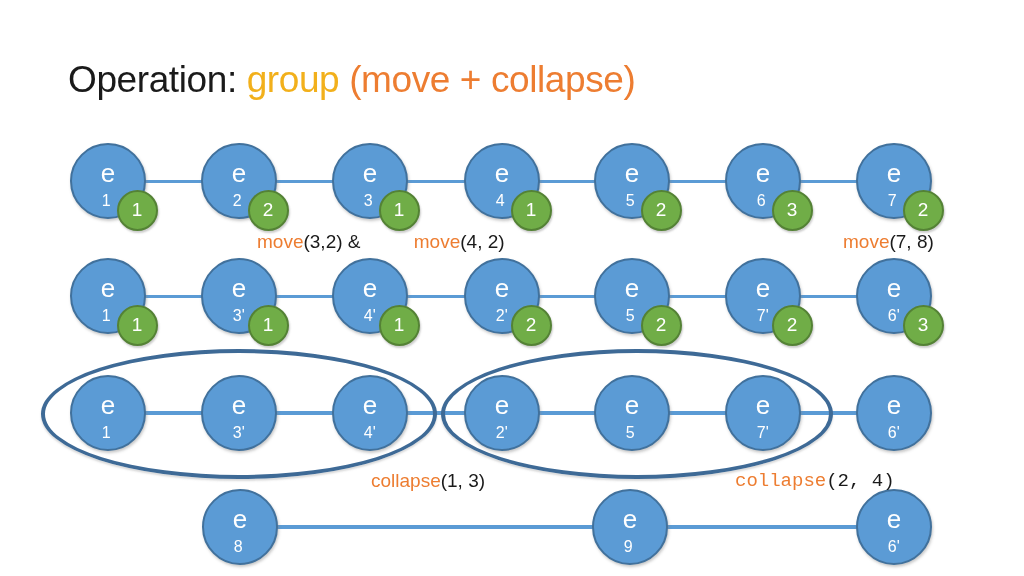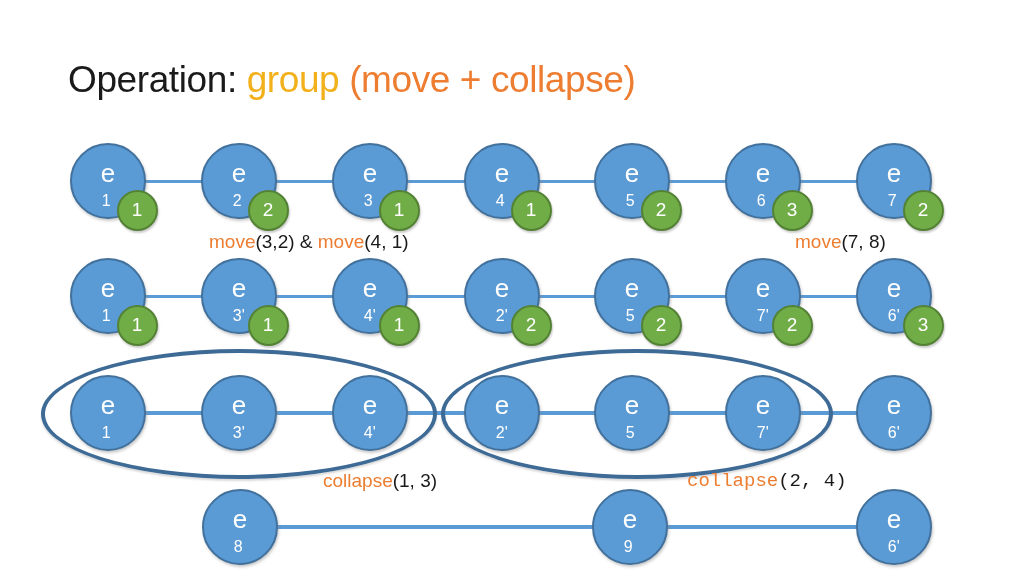--- a/index.html
+++ b/index.html
@@ -29,21 +29,21 @@
   .connector{position:absolute;background:#5B9BD5;z-index:1;}
   .ellipse{
     position:absolute;border-radius:50%;box-sizing:border-box;
     border:4px solid #3E6A96;background:transparent;z-index:2;
     box-shadow:0 2px 2px rgba(150,150,150,0.35);
   }
   .annotation{
     position:absolute;font-size:19px;line-height:1.1;color:#1a1a1a;
     white-space:nowrap;z-index:5;
   }
-  .annotation .kw{color:#ED7D31;}
+  .annotation .kw{color:#ED7D31;margin-left:48px;}
   .kw-gold{color:#F2B01B;}
   .kw-orange{color:#ED7D31;}
 </style>
 </head>
 <body>
 
 <div class="slide">
   <h1 class="title"><span>Operation: </span><span class="kw-gold" style="color: rgb(242, 176, 27);">group</span><span class="kw-orange" style="color: rgb(237, 125, 49);"> (move + collapse)</span></h1>
   <div id="diagram">
       <div class="connector" style="left: 108px; width: 786px; top: 179.5px; height: 3px; background: rgb(91, 155, 213);"></div>
@@ -131,18 +131,18 @@
       </div>
       <div class="node" style="left: 202px; top: 489px; background: rgb(91, 155, 213); border-color: rgb(65, 113, 156);">
         <div class="lbl">e<div class="sub">8</div></div>
       </div>
       <div class="node" style="left: 592px; top: 489px; background: rgb(91, 155, 213); border-color: rgb(65, 113, 156);">
         <div class="lbl">e<div class="sub">9</div></div>
       </div>
       <div class="node" style="left: 856px; top: 489px; background: rgb(91, 155, 213); border-color: rgb(65, 113, 156);">
         <div class="lbl">e<div class="sub">6'</div></div>
       </div>
-      <div class="annotation" style="left: 209px; top: 232px;"><span class="kw" style="color: rgb(237, 125, 49);">move</span><span>(3,2) &amp; </span><span class="kw" style="color: rgb(237, 125, 49);">move</span><span>(4, 1)</span></div>
+      <div class="annotation" style="left: 209px; top: 232px;"><span class="kw" style="color: rgb(237, 125, 49);">move</span><span>(3,2) &amp; </span><span class="kw" style="color: rgb(237, 125, 49);">move</span><span>(4, 2)</span></div>
       <div class="annotation" style="left: 795px; top: 232px;"><span class="kw" style="color: rgb(237, 125, 49);">move</span><span>(7, 8)</span></div>
       <div class="annotation" style="left: 323px; top: 471px;"><span class="kw" style="color: rgb(237, 125, 49);">collapse</span><span>(1, 3)</span></div>
       <div class="annotation" style="left: 687px; top: 471px; font-family: Liberation Mono, monospace;"><span class="kw" style="color: rgb(237, 125, 49);">collapse</span><span>(2, 4)</span></div>
     </div>
 </div>
 
 </body></html>

